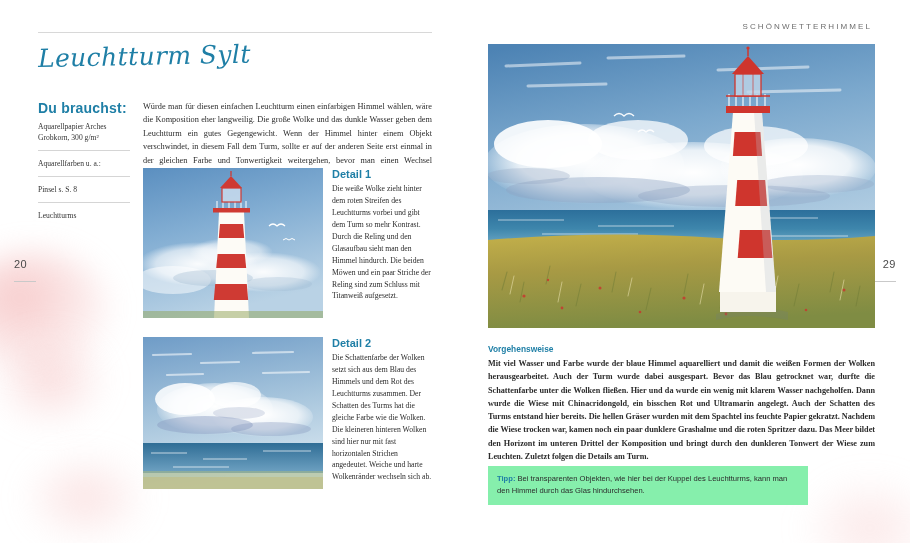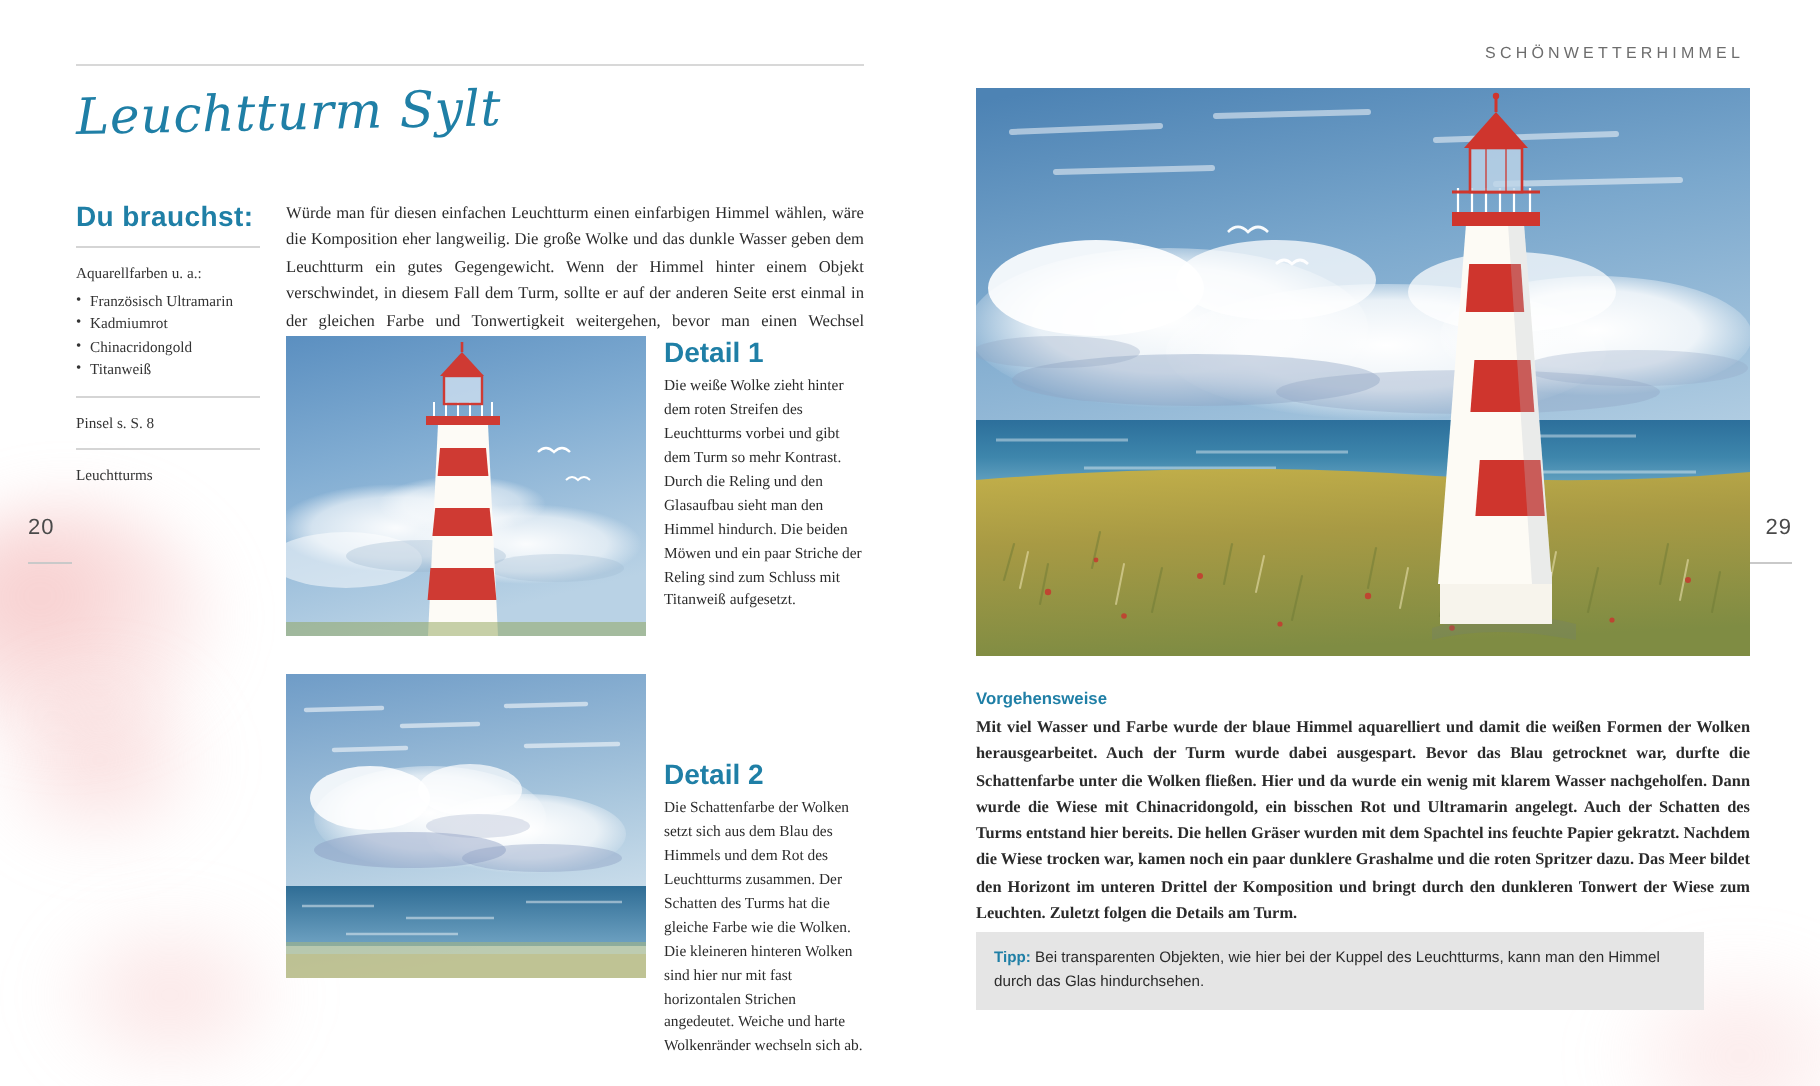--- a/index.html
+++ b/index.html
@@ -105,29 +105,29 @@
     overflow:hidden;
     background:#cfe0ee;
   }
   .detail-1-img { left:143px; top:168px; width:180px; height:150px; }
   .detail-2-img { left:143px; top:337px; width:180px; height:152px; }
 
   .detail-text { position:absolute; width:100px; }
   .detail-text h4 {
     margin:0 0 3px 0;
     font-family:"Liberation Sans", sans-serif;
-    font-size:14px; font-weight:bold; color:#1f7fa6;
+    font-size:11px; font-weight:bold; color:#1f7fa6;
   }
   .detail-text p {
     margin:0;
     font-family:"Liberation Serif", serif;
     font-size:7.7px; line-height:1.55; color:#2b2b2b;
   }
   .detail-1-text { left:332px; top:168px; }
-  .detail-2-text { left:332px; top:337px;margin-top:42px; }
+  .detail-2-text { left:332px; top:337px; }
 
   
   .right-page { position:absolute; left:455px; top:0; width:455px; height:543px; }
 
   .main-img {
     position:absolute; left:33px; top:44px; width:387px; height:284px;
     overflow:hidden; background:#bcd6ea;
   }
 
   .proc-head {
@@ -135,22 +135,22 @@
     font-family:"Liberation Sans", sans-serif;
     font-size:8.4px; font-weight:bold; color:#1f7fa6;text-align:right;
   }
   .proc-body {
     position:absolute; left:33px; top:357px; width:387px;
     font-family:"Liberation Serif", serif;
     font-size:8.2px; line-height:1.62; color:#2b2b2b; text-align:justify;font-weight:bold;
   }
 
   .tipbox {
-    position:absolute; left:33px; top:466px; width:364px;
-    background:#e5e5e5;
+    position:absolute; left:33px; top:466px; width:320px;
+    background:#86efac;
     padding:7px 9px 8px 9px;
   }
   .tipbox .t {
     font-family:"Liberation Sans", sans-serif;
     font-size:7.6px; line-height:1.55; color:#2b2b2b;
   }
   .tipbox .tip-label {
     color:#1f7fa6; font-weight:bold;
   }
 
@@ -173,28 +173,23 @@
   <div class="folio-rule folio-rule-right"></div>
 
   <div class="left-page">
 
     <div class="top-rule"></div>
 
     <div class="chapter-title">Leuchtturm Sylt</div>
 
     <div class="materials">
       <h3>Du brauchst:</h3>
+      <p>Aquarellpapier Arches Grobkorn, 300 g/m²</p>
       <div class="mat-rule"></div>
       <p>Aquarellfarben u. a.:</p>
-      <ul class="mat-list">
-        <li>Französisch Ultramarin</li>
-        <li>Kadmiumrot</li>
-        <li>Chinacridongold</li>
-        <li>Titanweiß</li>
-      </ul>
       <div class="mat-rule"></div>
       <p>Pinsel s. S. 8</p>
       <div class="mat-rule"></div>
       <p>Leuchtturms</p>
     </div>
 
     <div class="intro">Würde man für diesen einfachen Leuchtturm einen einfarbigen Himmel wählen, wäre die Komposition eher langweilig. Die große Wolke und das dunkle Wasser geben dem Leuchtturm ein gutes Gegengewicht. Wenn der Himmel hinter einem Objekt verschwindet, in diesem Fall dem Turm, sollte er auf der anderen Seite erst einmal in der gleichen Farbe und Tonwertigkeit weitergehen, bevor man einen Wechsel vollzieht.</div>
 
     <div class="detail-img detail-1-img">
       <svg width="180" height="150" viewBox="0 0 180 150">

